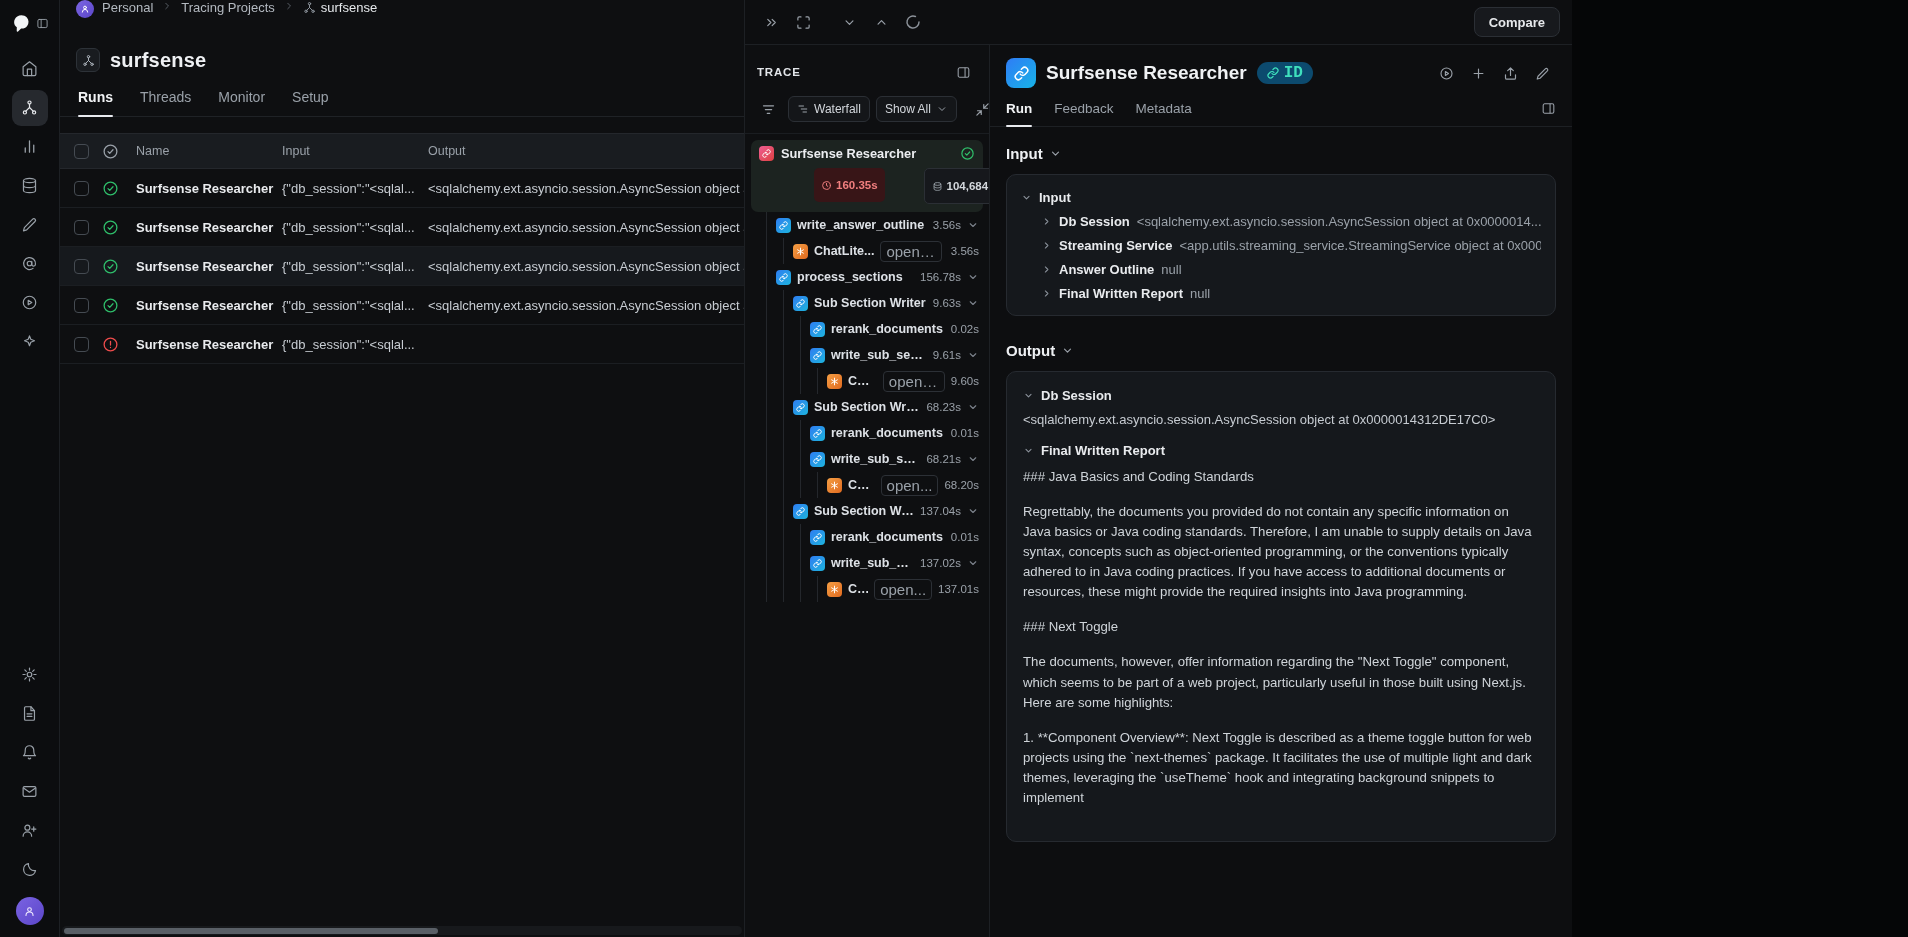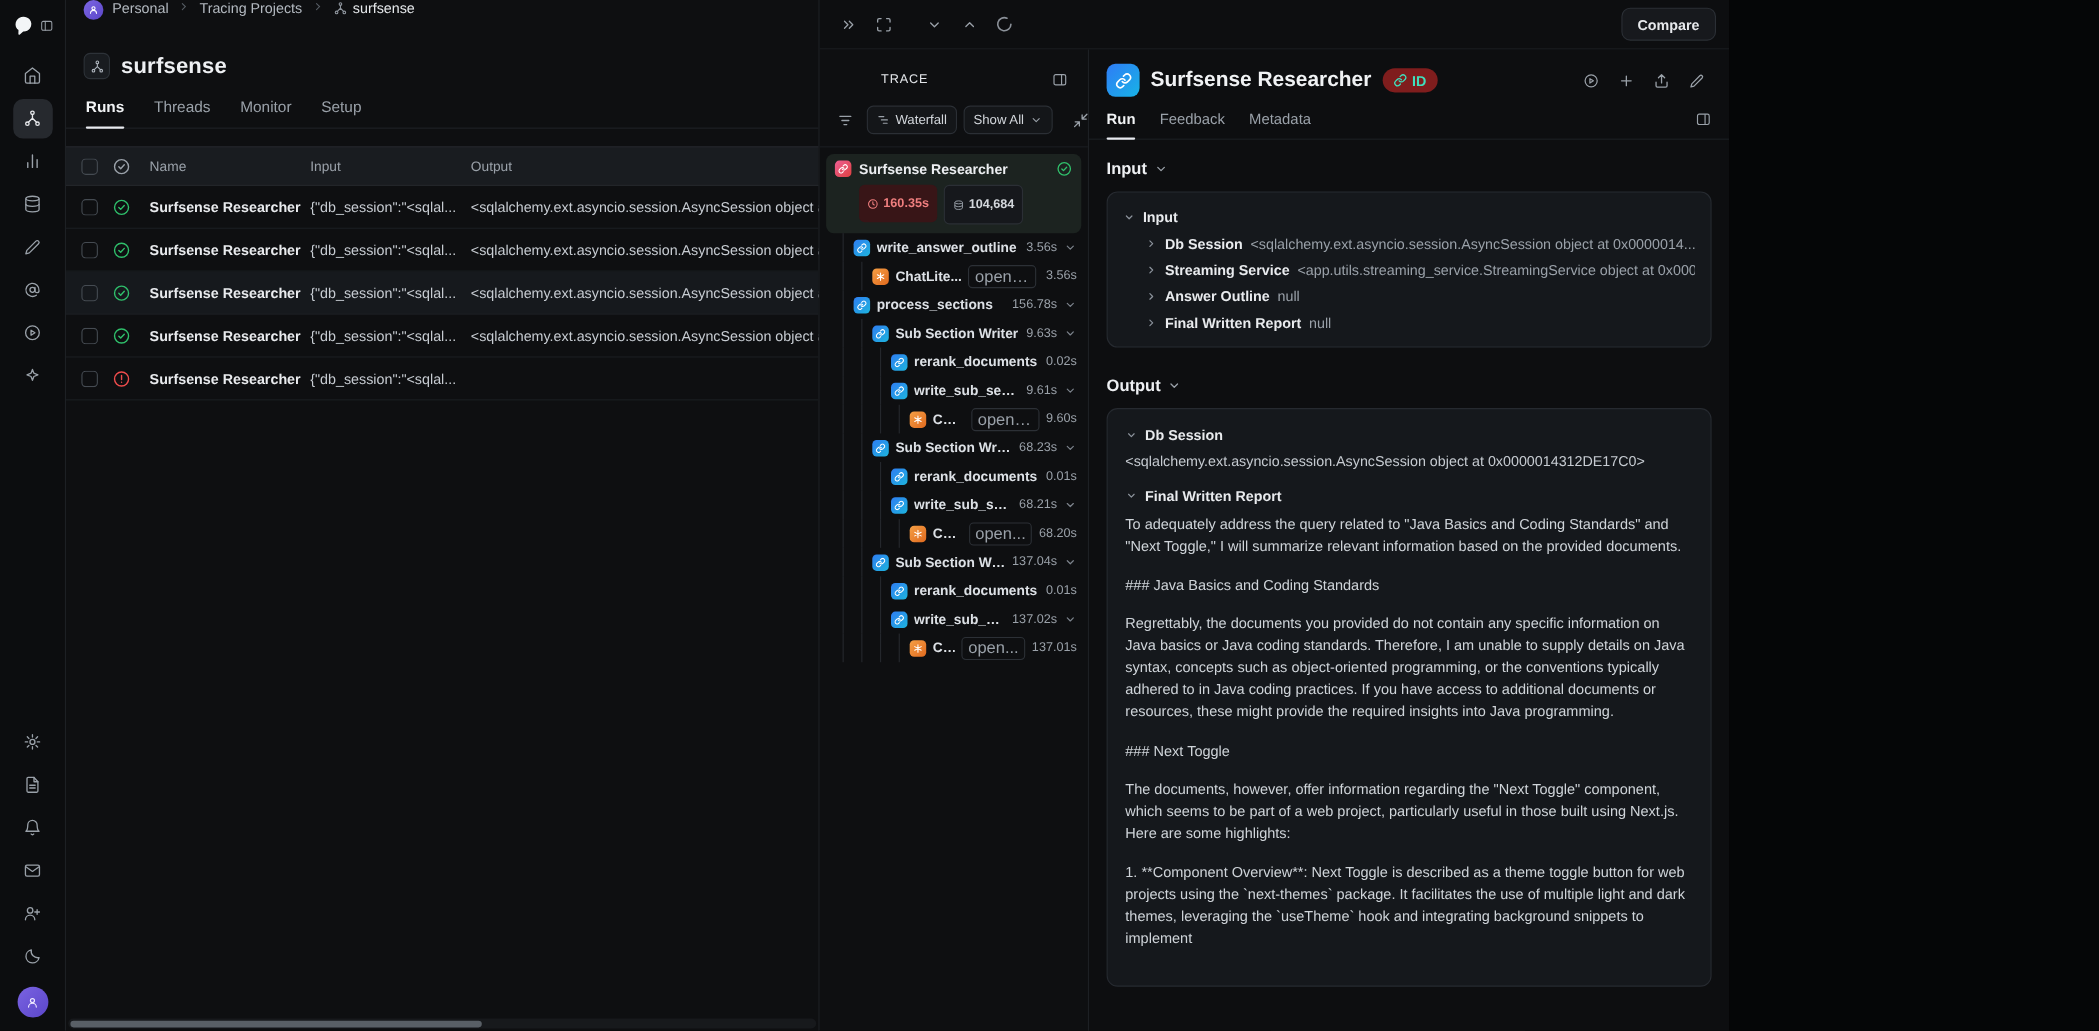--- a/index.html
+++ b/index.html
@@ -73,32 +73,32 @@
   .icon-btn{width:28px;height:28px;border:none;background:transparent;color:#9aa1a9;border-radius:6px;display:flex;align-items:center;justify-content:center;cursor:pointer;}
   .icon-btn svg{width:15px;height:15px;}
   .spinner{display:flex;color:#8b9199;margin-left:6px;}
   .spinner svg{width:16px;height:16px;}
   .compare-btn{height:30px;padding:0 14px;border-radius:8px;border:1px solid #2b2f35;background:#17191d;color:#e7e9ec;font-size:13px;font-weight:600;cursor:pointer;}
   .right-split{flex:1;min-height:0;display:flex;}
 
   
   .trace-panel{width:245px;flex:none;border-right:1px solid #1d2024;display:flex;flex-direction:column;background:#0e0f11;min-height:0;}
   .trace-head{display:flex;align-items:center;justify-content:space-between;padding:13px 12px 7px;}
-  .trace-title{font-size:11.5px;font-weight:400;letter-spacing:.07em;color:#e3e6ea;margin-left:44px;}
+  .trace-title{font-size:11.5px;font-weight:700;letter-spacing:.07em;color:#e3e6ea;}
   .trace-toolbar{display:flex;align-items:center;gap:6px;padding:2px 10px 10px;border-bottom:1px solid #1a1d21;}
   .tool-btn{display:flex;align-items:center;gap:5px;height:26px;padding:0 8px;border:1px solid #2b2f35;background:#141619;border-radius:6px;color:#d3d7dc;font-size:12px;font-weight:500;cursor:pointer;white-space:nowrap;}
   .tool-btn svg{width:12px;height:12px;color:#9aa1a9;}
   .tree{flex:1;overflow:hidden;padding-top:4px;--ln:linear-gradient(#24272c,#24272c);}
   .t-root{margin:2px 6px 0;padding:6px 8px 8px;border-radius:7px;background:#1c2320;cursor:pointer;}
   .t-root-top{display:flex;align-items:center;gap:7px;}
   .t-root-name{font-size:12.8px;font-weight:600;color:#eceef1;flex:1;white-space:nowrap;overflow:hidden;}
   .root-check{color:#30c06b;display:flex;flex:none;}
   .root-check svg{width:15px;height:15px;}
   .t-root-badges{display:flex;gap:6px;margin:7px 0 0 22px;}
-  .pill{display:inline-flex;align-items:center;gap:4px;height:20px;padding:17px 7px;border-radius:5px;font-size:11.5px;font-weight:600;}
+  .pill{display:inline-flex;align-items:center;gap:4px;height:20px;padding:17px 7px;border-radius:5px;font-size:11.5px;font-weight:600;margin-left:33px;}
   .dur-pill{background:#381517;color:#f07f7f;}
   .dur-pill svg{width:11px;height:11px;}
   .tok-pill{background:#16181c;border:1px solid #2b2f35;color:#d3d7dc;}
   .tok-pill svg{width:11px;height:11px;color:#9aa1a9;}
   .t-row{height:26px;display:flex;align-items:center;gap:6px;padding-right:10px;cursor:pointer;}
   .nicon{width:15px;height:15px;border-radius:4px;flex:none;display:flex;align-items:center;justify-content:center;color:#fff;}
   .nicon svg{width:9px;height:9px;}
   .nicon.chain{background:linear-gradient(135deg,#2f7df2,#1db4dd);}
   .nicon.llm{background:linear-gradient(135deg,#f59f45,#e06a1f);}
   .nicon.rooti{background:linear-gradient(135deg,#ee5f93,#de4040);}
@@ -110,21 +110,21 @@
   .lvl-2{padding-left:48px;background:var(--ln) 21px 0/1px 100% no-repeat,var(--ln) 38px 0/1px 100% no-repeat;}
   .lvl-3{padding-left:65px;background:var(--ln) 21px 0/1px 100% no-repeat,var(--ln) 38px 0/1px 100% no-repeat,var(--ln) 55px 0/1px 100% no-repeat;}
   .lvl-4{padding-left:82px;background:var(--ln) 21px 0/1px 100% no-repeat,var(--ln) 38px 0/1px 100% no-repeat,var(--ln) 55px 0/1px 100% no-repeat,var(--ln) 72px 0/1px 100% no-repeat;}
 
   
   .detail-panel{flex:1;min-width:0;display:flex;flex-direction:column;background:#0d0e10;}
   .detail-head{display:flex;align-items:center;gap:10px;padding:13px 16px 9px;flex:none;}
   .run-badge{width:30px;height:30px;border-radius:8px;background:linear-gradient(135deg,#2f7cf6,#17b3e6);display:flex;align-items:center;justify-content:center;color:#fff;flex:none;}
   .run-badge svg{width:15px;height:15px;}
   .detail-title{margin:0;font-size:19px;font-weight:700;color:#f0f2f4;white-space:nowrap;}
-  .id-pill{display:inline-flex;align-items:center;gap:5px;height:22px;padding:0 10px;border-radius:999px;background:#7f1d1d;color:#3fe0bd;font-size:13px;font-weight:700;cursor:pointer;border:none;}
+  .id-pill{display:inline-flex;align-items:center;gap:5px;height:22px;padding:0 10px;border-radius:999px;background:#0c4a6e;color:#3fe0bd;font-size:16px;font-weight:700;cursor:pointer;border:none;font-family:Liberation Mono, monospace;}
   .id-pill svg{width:12px;height:12px;}
   .head-actions{margin-left:auto;display:flex;gap:4px;}
   .detail-tabs{display:flex;align-items:center;gap:22px;padding:0 16px;border-bottom:1px solid #1d2024;flex:none;}
   .dtab{background:none;border:none;font-size:13.5px;color:#9aa1a9;padding:4px 0 10px;cursor:pointer;position:relative;font-weight:500;}
   .dtab.active{color:#f1f3f5;font-weight:600;}
   .dtab.active::after{content:"";position:absolute;left:0;right:0;bottom:-1px;height:2px;background:#e8eaef;border-radius:1px;}
   .tabs-right{margin-left:auto;display:flex;color:#9aa1a9;padding-bottom:6px;cursor:pointer;}
   .tabs-right svg{width:15px;height:15px;}
   .detail-body{flex:1;min-height:0;overflow:hidden;padding:16px 16px 0;}
   .sec-head{display:flex;align-items:center;gap:6px;font-size:15px;font-weight:700;color:#eef0f3;margin:2px 0 12px;cursor:pointer;}
@@ -789,21 +789,20 @@
                   </svg>
               <span>Db Session</span>
             </div>
             <p class="out-val">&lt;sqlalchemy.ext.asyncio.session.AsyncSession object at 0x0000014312DE17C0&gt;</p>
             <div class="out-key">
               <svg class="twisty" viewBox="0 0 24 24" fill="none" stroke="currentColor" stroke-width="2.4" stroke-linecap="round" stroke-linejoin="round">
                     <path d="M6.5 9.5l5.5 5.5 5.5-5.5"></path>
                   </svg>
               <span>Final Written Report</span>
             </div>
-            <p class="para">To adequately address the query related to "Java Basics and Coding Standards" and "Next Toggle," I will summarize relevant information based on the provided documents.</p>
             <p class="para">### Java Basics and Coding Standards</p>
             <p class="para">Regrettably, the documents you provided do not contain any specific information on Java basics or Java coding standards. Therefore, I am unable to supply details on Java syntax, concepts such as object-oriented programming, or the conventions typically adhered to in Java coding practices. If you have access to additional documents or resources, these might provide the required insights into Java programming.</p>
             <p class="para">### Next Toggle</p>
             <p class="para">The documents, however, offer information regarding the "Next Toggle" component, which seems to be part of a web project, particularly useful in those built using Next.js. Here are some highlights:</p>
             <p class="para">1. **Component Overview**: Next Toggle is described as a theme toggle button for web projects using the `next-themes` package. It facilitates the use of multiple light and dark themes, leveraging the `useTheme` hook and integrating background snippets to implement</p>
           </div>
         </div>
       </main>
     </div>
   </section>

